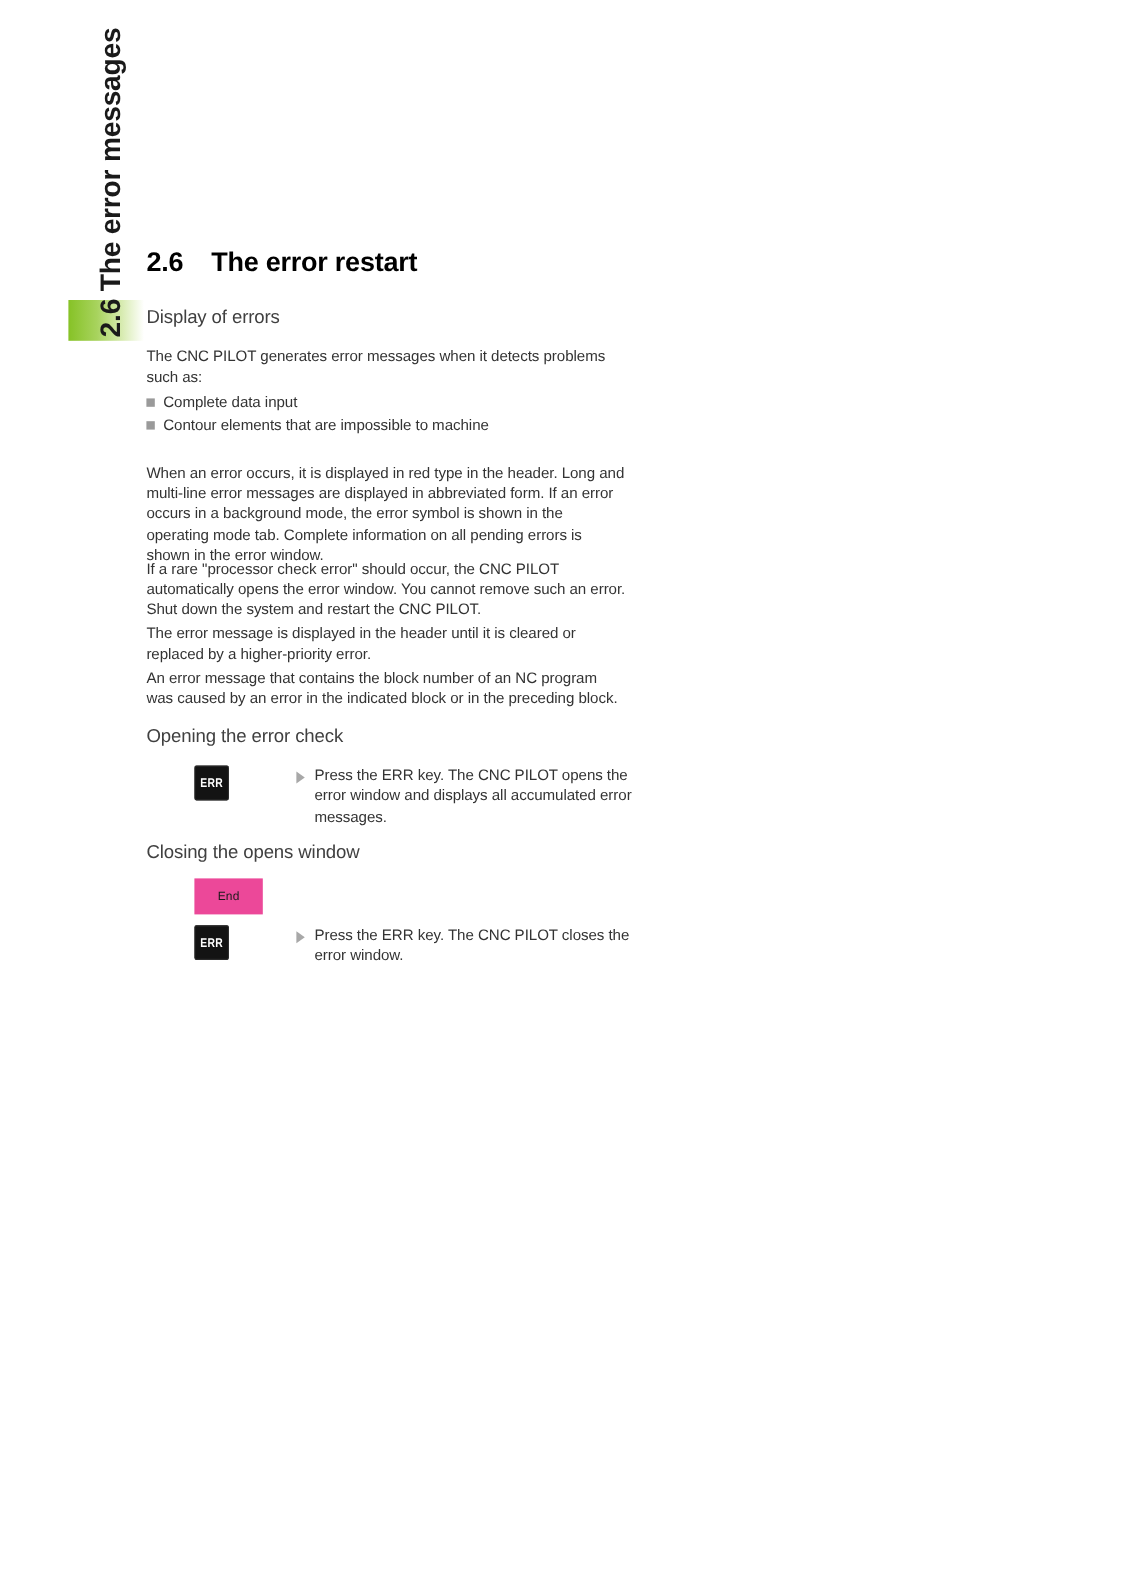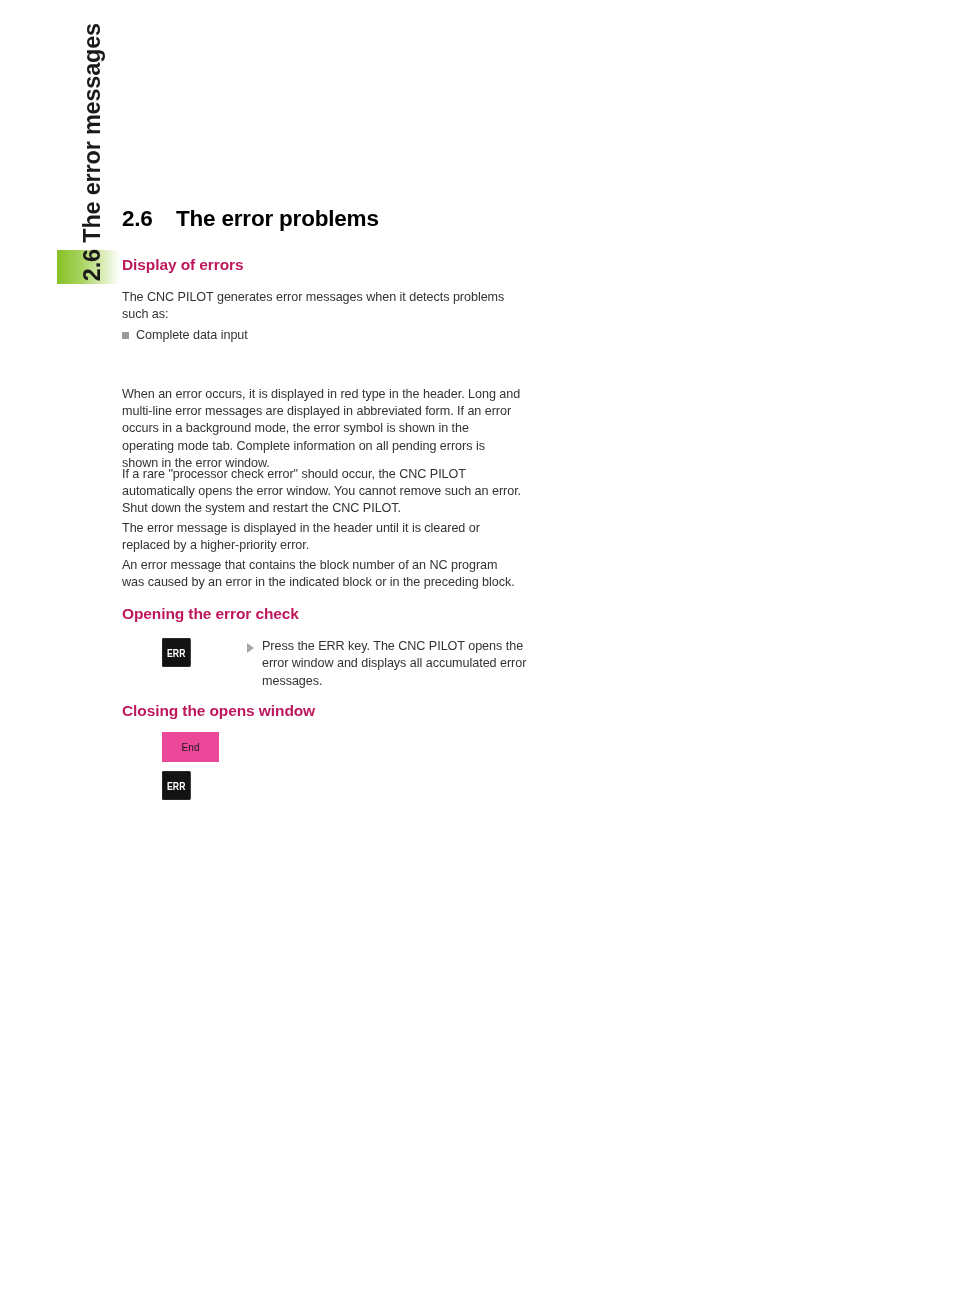--- a/index.html
+++ b/index.html
@@ -66,23 +66,23 @@
     font-weight: bold;
     letter-spacing: -0.2px;
     white-space: nowrap;
     color: #000;
   }
   h1#chapter-title .num { display: inline-block; min-width: 54px; }
 
   h2 {
     margin: 0;
     font-size: 15.5px;
-    font-weight: bold;
+    font-weight: normal;
     letter-spacing: -0.1px;
-    color: #be185d;
+    color: #404040;
   }
   #h-display   { position: absolute; left: 0; top: 256px; }
   #h-opening   { position: absolute; left: 0; top: 605px; }
   #h-closing   { position: absolute; left: 0; top: 702px; }
 
   p.body {
     margin: 0;
     font-size: 12.6px;
     line-height: 17.2px;
     color: #333333;
@@ -194,32 +194,36 @@
 <body>
 
 <div id="side-tab">
   <div id="side-green-bar"></div>
   <div id="side-running-head">2.6 The error messages</div>
 </div>
 
 <div id="content">
 
   <h1 id="chapter-title">
-    <span class="num">2.6</span><span>The error problems</span>
+    <span class="num">2.6</span><span>The error restart</span>
   </h1>
 
   <h2 id="h-display">Display of errors</h2>
 
   <p id="p-intro" class="body">The CNC PILOT generates error messages when it detects problems such as:</p>
 
   <ul class="sq-list">
     <li>
       <span class="sq-bullet"></span>
       <span>Complete data input</span>
     </li>
+    <li>
+      <span class="sq-bullet"></span>
+      <span>Contour elements that are impossible to machine</span>
+    </li>
   </ul>
 
   <p id="p-when" class="body">When an error occurs, it is displayed in red type in the header. Long and multi-line error messages are displayed in abbreviated form. If an error occurs in a background mode, the error symbol is shown in the operating mode tab. Complete information on all pending errors is shown in the error window.</p>
 
   <p id="p-rare" class="body">If a rare "processor check error" should occur, the CNC PILOT automatically opens the error window. You cannot remove such an error. Shut down the system and restart the CNC PILOT.</p>
 
   <p id="p-header" class="body">The error message is displayed in the header until it is cleared or replaced by a higher-priority error.</p>
 
   <p id="p-block" class="body">An error message that contains the block number of an NC program was caused by an error in the indicated block or in the preceding block.</p>
 
@@ -242,20 +246,24 @@
   <div class="step-block" id="steps-closing">
     <div class="step-row">
       <div class="key-cell">
         <div class="soft-key">End</div>
       </div>
     </div>
     <div class="step-row" style="margin-top:9px;">
       <div class="key-cell">
         <div class="hw-key">ERR</div>
       </div>
+      <div class="step-text">
+        <span class="tri"></span>
+        <span>Press the ERR key. The CNC PILOT closes the error window.</span>
+      </div>
     </div>
   </div>
 
 </div>
 
 <div id="footer">
   
   
   
 </div>

